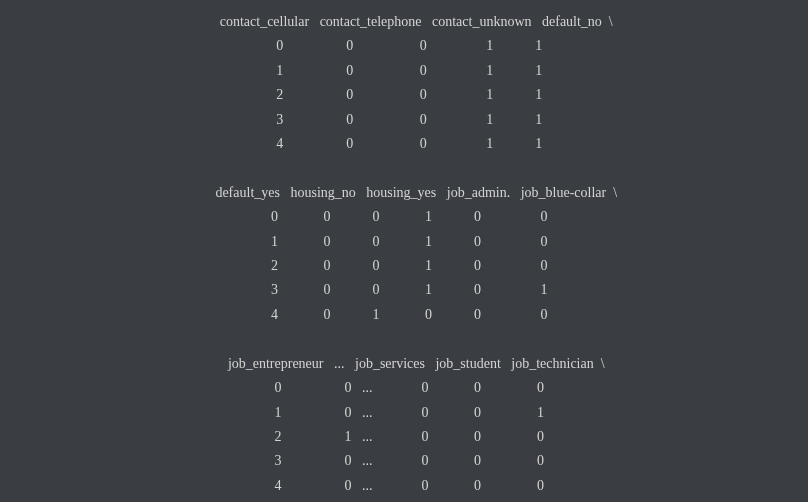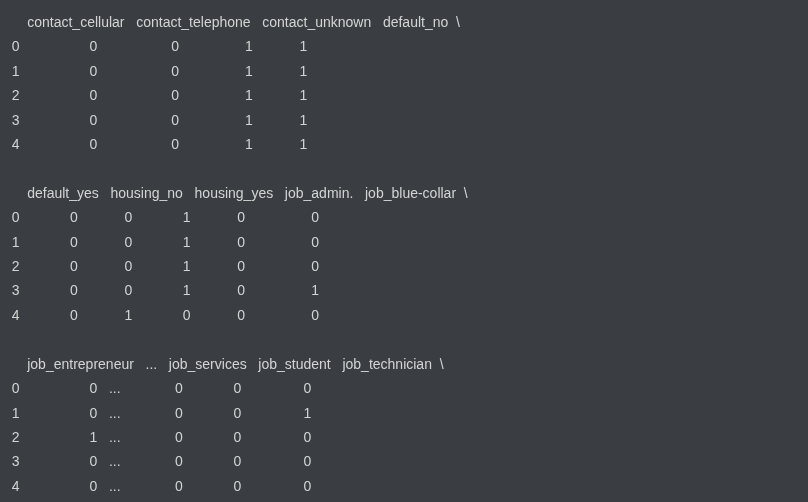--- a/index.html
+++ b/index.html
@@ -6,25 +6,26 @@
     margin: 0;
     padding: 0;
     background: #3a3d41;
     width: 808px;
     height: 502px;
     overflow: hidden;
   }
   pre {
     margin: 0;
     padding: 10px 0 0 0;
-    font-family: Liberation Sans, sans-serif;
+    font-family: Liberation Serif, serif;
     font-size: 14px;
     line-height: 24.4px;
     color: #d4d4d4;
     white-space: pre;
+    text-align: center;
   }
 </style>
 </head>
 <body>
 
 <pre id="out">       contact_cellular   contact_telephone   contact_unknown   default_no  \
    0                  0                   0                 1            1
    1                  0                   0                 1            1
    2                  0                   0                 1            1
    3                  0                   0                 1            1

